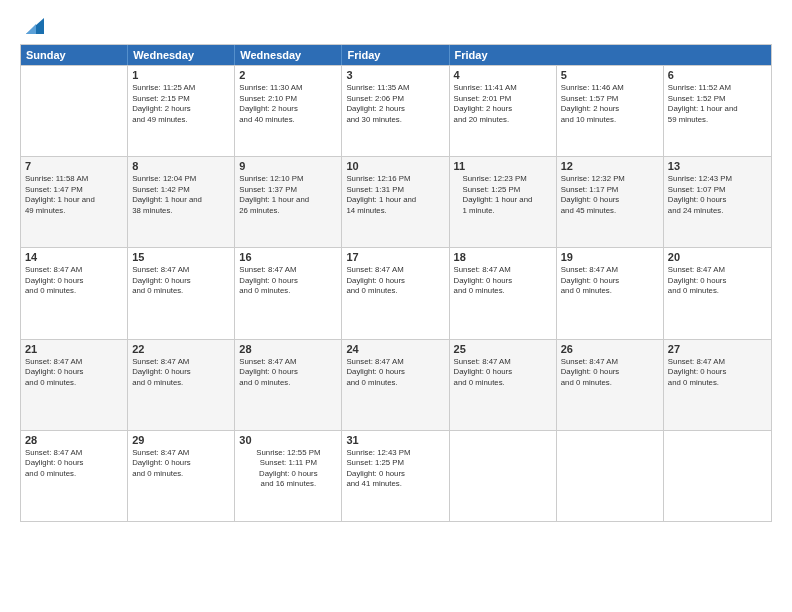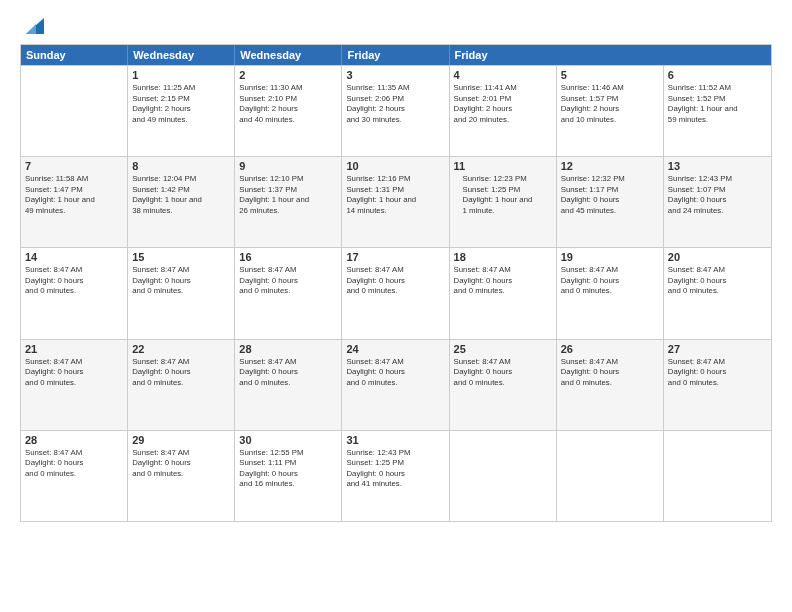--- a/index.html
+++ b/index.html
@@ -337,21 +337,21 @@
 and 0 minutes.</div>
           </div>
           <div class="cal-cell">
             <div class="day-num">29</div>
             <div class="day-info" style="white-space: pre-line;">Sunset: 8:47 AM
 Daylight: 0 hours
 and 0 minutes.</div>
           </div>
           <div class="cal-cell">
             <div class="day-num">30</div>
-            <div class="day-info" style="white-space: pre-line;">Sunrise: 12:55 PM
+            <div class="day-info" style="white-space: pre-line; text-align: center;">Sunrise: 12:55 PM
 Sunset: 1:11 PM
 Daylight: 0 hours
 and 16 minutes.</div>
           </div>
           <div class="cal-cell">
             <div class="day-num">31</div>
             <div class="day-info" style="white-space: pre-line;">Sunrise: 12:43 PM
 Sunset: 1:25 PM
 Daylight: 0 hours
 and 41 minutes.</div>

